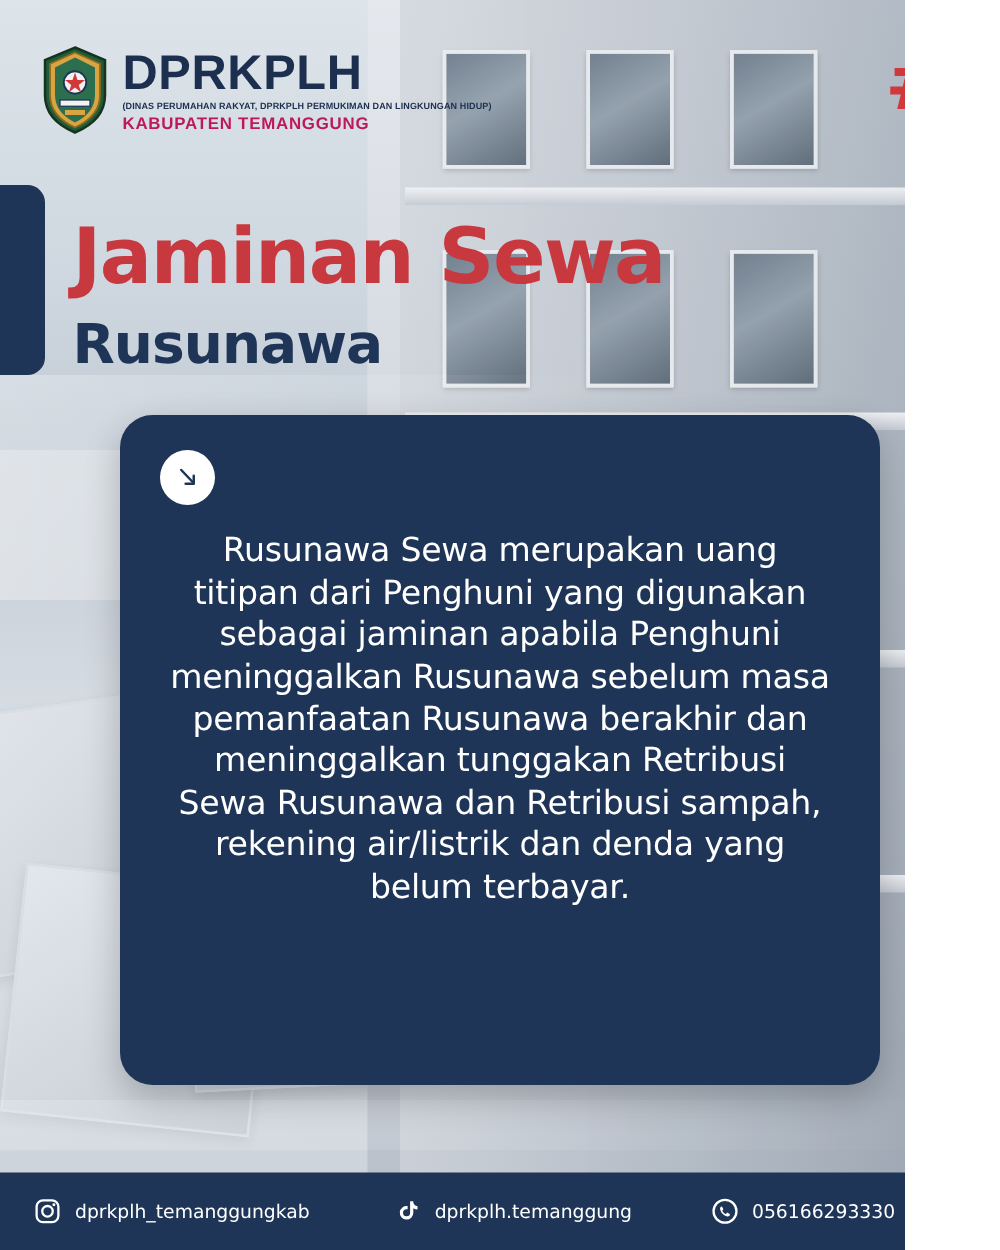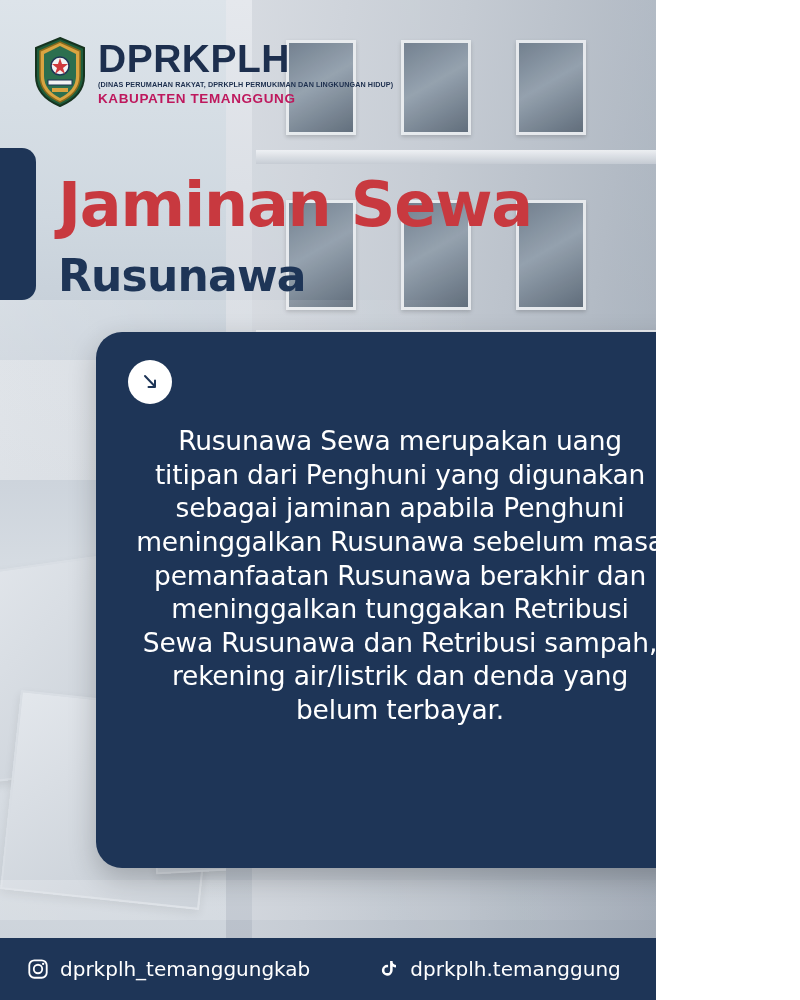--- a/index.html
+++ b/index.html
@@ -3,21 +3,21 @@
 <meta charset="utf-8">
 <style>
   * { box-sizing: border-box; margin: 0; padding: 0; }
   html, body {
     width: 800px; height: 1000px;
     font-family: "Liberation Sans", sans-serif;
     overflow: hidden;
   }
   .poster {
     position: relative;
-    width: 656px; height: 1000px;
+    width: 724px; height: 1000px;
     background: #cfd6dd;
     overflow: hidden;
   }
 
   
   .bg {
     position: absolute; inset: 0;
     background:
       linear-gradient(180deg, rgba(205,213,222,0.25) 0%, rgba(180,190,200,0.15) 40%, rgba(150,160,172,0.25) 100%),
       linear-gradient(90deg, #e7eaee 0%, #dfe3e8 28%, #cdd3da 52%, #b9c1ca 74%, #a9b2bd 100%);
@@ -167,21 +167,21 @@
   }
 
   
   .footer {
     position: absolute; left: 0; bottom: 0;
     width: 800px; height: 62px;
     background: #1e3557;
     display: flex; align-items: center;
     color: #ffffff;
   }
-  .fitem { display: flex; align-items: center; gap: 10px; font-size: 20px; }
+  .fitem { display: flex; align-items: center; gap: 10px; font-size: 15px; }
   .fitem .lbl { font-family: "DejaVu Sans", sans-serif; }
   .f1 { margin-left: 26px; }
   .f2 { margin-left: 66px; justify-content: center; }
   .f3 { margin-left: 62px; }
   .ficon { width: 24px; height: 24px; display: flex; align-items: center; justify-content: center; }
   .ficon svg { display: block; }
 </style>
 </head>
 <body>
 

